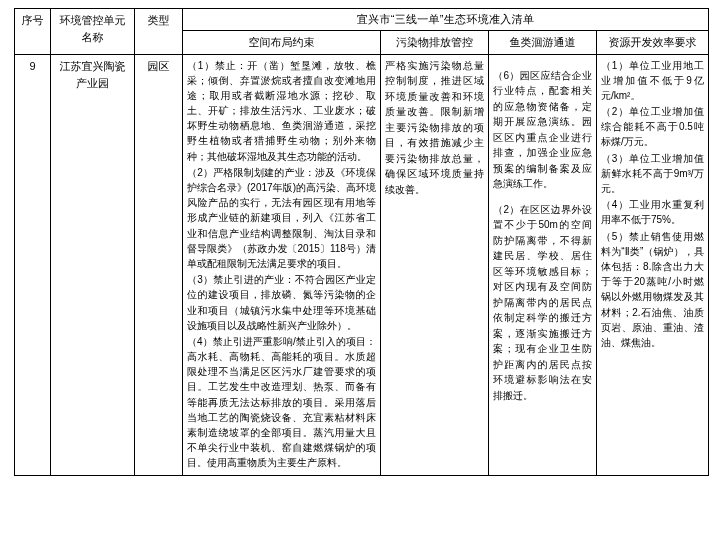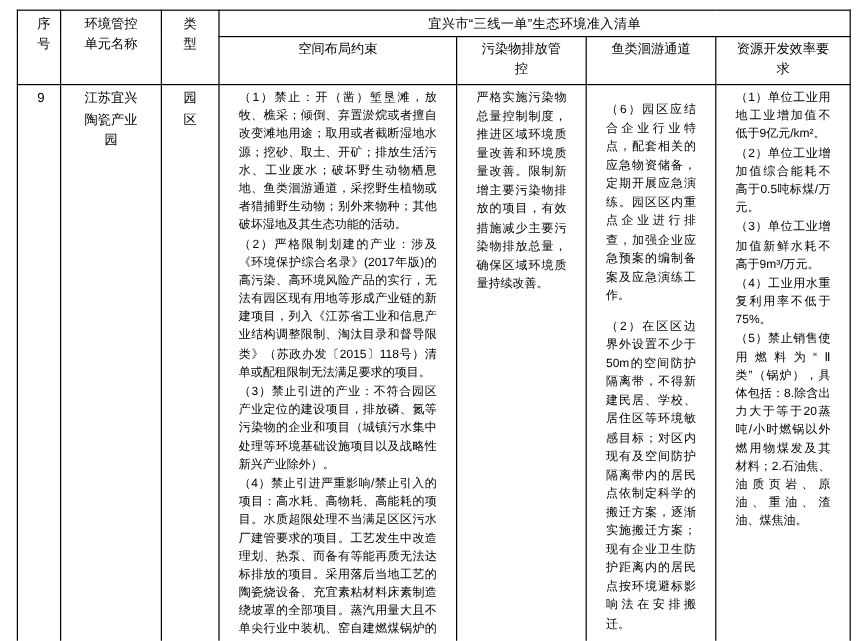--- a/index.html
+++ b/index.html
@@ -23,21 +23,21 @@
     position: relative;
   }
   table.main {
     border-collapse: collapse;
     width: 694px;
     table-layout: fixed;
   }
   table.main td, table.main th {
     border: 1px solid #000000;
     vertical-align: top;
-    padding: 3px 16px;
+    padding: 3px 4px;
     font-weight: normal;
   }
   .c-seq      { width: 36px; }
   .c-unit     { width: 84px; }
   .c-type     { width: 48px; }
   .c-space    { width: 198px; }
   .c-pollute  { width: 108px; }
   .c-risk     { width: 108px; }
   .c-resource { width: 112px; }
 
@@ -48,21 +48,20 @@
     padding: 6px 4px 6px 4px;
     vertical-align: middle;
     margin-top: 32px;
   }
   .hdr {
     text-align: center;
     vertical-align: middle;
     font-size: 11px;
     line-height: 1.5;
     padding: 6px 2px;
-    font-family: Liberation Mono, monospace;
   }
   .hdr-tall {
     text-align: center;
     vertical-align: middle;
     font-size: 11px;
     line-height: 1.5;
   }
   .cell-center {
     text-align: center;
     vertical-align: middle;

